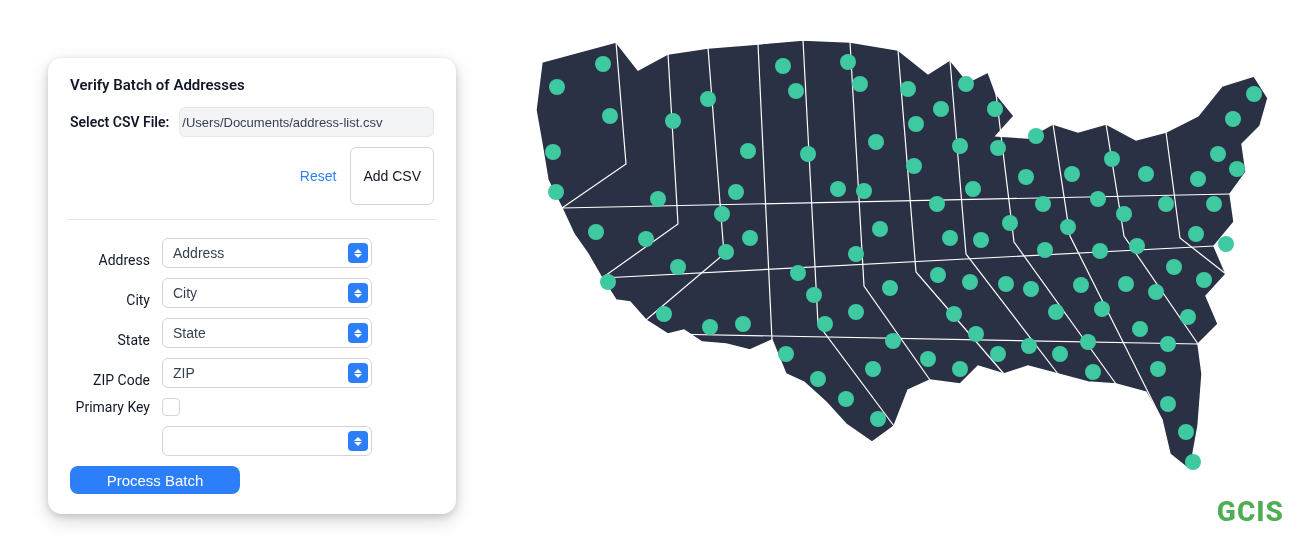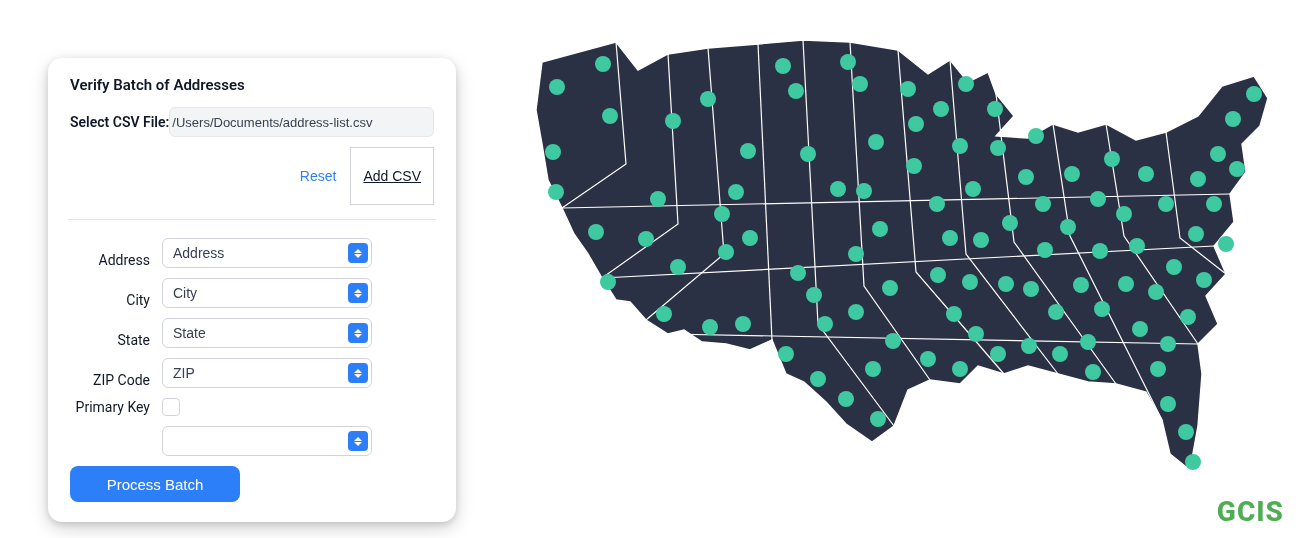--- a/index.html
+++ b/index.html
@@ -23,20 +23,21 @@
   }
   .card-title {
     font-weight: 600;
     font-size: 15px;
     color: #111827;
     margin-bottom: 13px;
   }
   .file-row {
     display: flex;
     align-items: center;
+    gap: 10px;
     margin-bottom: 10px;
   }
   .file-label {
     font-size: 14px;
     color: #111827;
     font-weight: 600;
     white-space: nowrap;
   }
   .file-input {
     flex: 1;
@@ -59,26 +60,25 @@
     border: none;
     color: #2d7ff9;
     font-size: 14px;
     font-weight: 500;
     cursor: pointer;
     padding: 4px 2px;
   }
   .outline-btn {
     background: #ffffff;
     border: 1px solid #d1d5db;
-    border-radius: 0;
+    border-radius: 6px;
     font-size: 14px;
     color: #111827;
     padding: 20px 12px;
     cursor: pointer;
-    text-decoration: underline;
   }
   .divider {
     height: 1px;
     background: #e5e7eb;
     margin: 0 -2px 18px -2px;
   }
   .form-row {
     display: flex;
     align-items: flex-end;
     margin-bottom: 10px;
@@ -142,21 +142,21 @@
     width: 18px;
     height: 18px;
     border: 1px solid #d1d5db;
     border-radius: 4px;
     background: #fff;
     cursor: pointer;
   }
   .primary-btn {
     display: block;
     width: 170px;
-    height: 36px;
+    height: 28px;
     background: #2d7ff9;
     color: #ffffff;
     font-size: 15px;
     font-weight: 500;
     border: none;
     border-radius: 8px;
     cursor: pointer;
     margin-top: 8px;
   }
 

